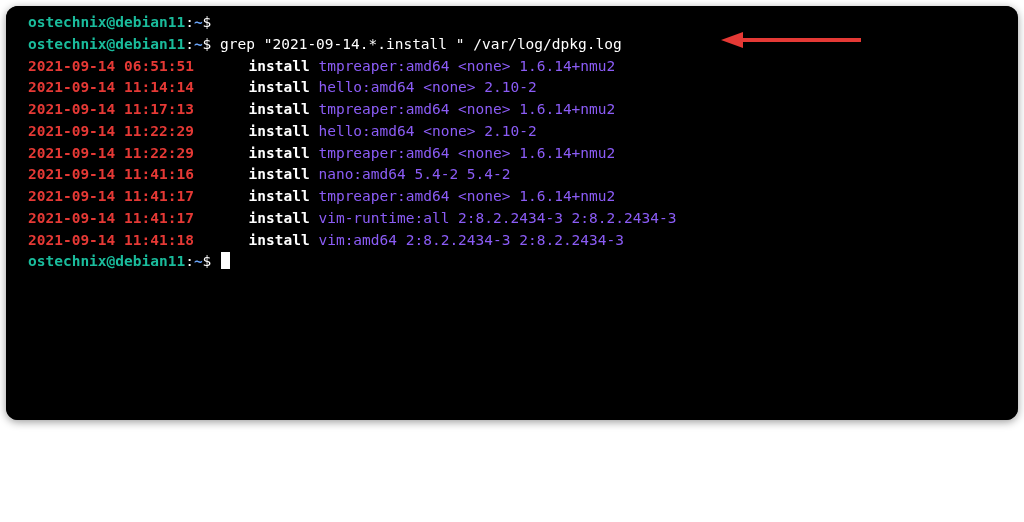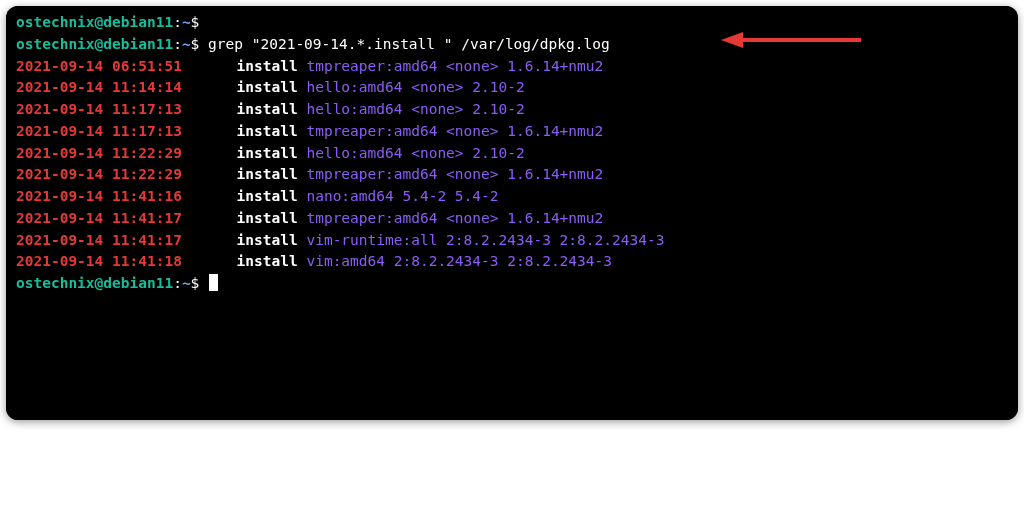--- a/index.html
+++ b/index.html
@@ -64,21 +64,21 @@
       display: flex;
       align-items: center;
       justify-content: center;
       color: #ddd;
       cursor: pointer;
     }
     .tb-icon-btn svg, .tb-btn svg { width: 14px; height: 14px; }
     .terminal-body {
       flex: 1;
       background: #000;
-      padding: 6px 10px;
+      padding: 6px 22px;
       font-family: 'DejaVu Sans Mono', 'Menlo', 'Consolas', monospace;
       font-size: 14.5px;
       line-height: 1.5;
       color: #eee;
       overflow: hidden;
       position: relative;
     }
     .line { white-space: pre; }
     .prompt-user { color: #1abc9c; font-weight: bold; }
     .prompt-colon { color: #fff; }
@@ -153,21 +153,20 @@
 
   <div class="terminal-body">
 
     <div class="line"><span class="prompt-user">ostechnix@debian11</span><span class="prompt-colon">:</span><span class="prompt-path">~</span><span class="prompt-dollar">$</span></div>
 
     <div class="line"><span class="prompt-user">ostechnix@debian11</span><span class="prompt-colon">:</span><span class="prompt-path">~</span><span class="prompt-dollar">$ </span><span class="cmd-text">grep "2021-09-14.*.install " /var/log/dpkg.log</span></div>
 
     <div id="output-container">
         <div class="line"><span class="log-date">2021-09-14 06:51:51 </span><span class="log-action">install</span><span class="log-rest"> tmpreaper:amd64 &lt;none&gt; 1.6.14+nmu2</span></div>
         <div class="line"><span class="log-date">2021-09-14 11:14:14 </span><span class="log-action">install</span><span class="log-rest"> hello:amd64 &lt;none&gt; 2.10-2</span></div>
-        <div class="line"><span class="log-date">2021-09-14 11:17:13 </span><span class="log-action">install</span><span class="log-rest"> hello:amd64 &lt;none&gt; 2.10-2</span></div>
         <div class="line"><span class="log-date">2021-09-14 11:17:13 </span><span class="log-action">install</span><span class="log-rest"> tmpreaper:amd64 &lt;none&gt; 1.6.14+nmu2</span></div>
         <div class="line"><span class="log-date">2021-09-14 11:22:29 </span><span class="log-action">install</span><span class="log-rest"> hello:amd64 &lt;none&gt; 2.10-2</span></div>
         <div class="line"><span class="log-date">2021-09-14 11:22:29 </span><span class="log-action">install</span><span class="log-rest"> tmpreaper:amd64 &lt;none&gt; 1.6.14+nmu2</span></div>
         <div class="line"><span class="log-date">2021-09-14 11:41:16 </span><span class="log-action">install</span><span class="log-rest"> nano:amd64 5.4-2 5.4-2</span></div>
         <div class="line"><span class="log-date">2021-09-14 11:41:17 </span><span class="log-action">install</span><span class="log-rest"> tmpreaper:amd64 &lt;none&gt; 1.6.14+nmu2</span></div>
         <div class="line"><span class="log-date">2021-09-14 11:41:17 </span><span class="log-action">install</span><span class="log-rest"> vim-runtime:all 2:8.2.2434-3 2:8.2.2434-3</span></div>
         <div class="line"><span class="log-date">2021-09-14 11:41:18 </span><span class="log-action">install</span><span class="log-rest"> vim:amd64 2:8.2.2434-3 2:8.2.2434-3</span></div>
       </div>
 
     <div class="line"><span class="prompt-user">ostechnix@debian11</span><span class="prompt-colon">:</span><span class="prompt-path">~</span><span class="prompt-dollar">$ </span><span class="cursor"></span></div>

